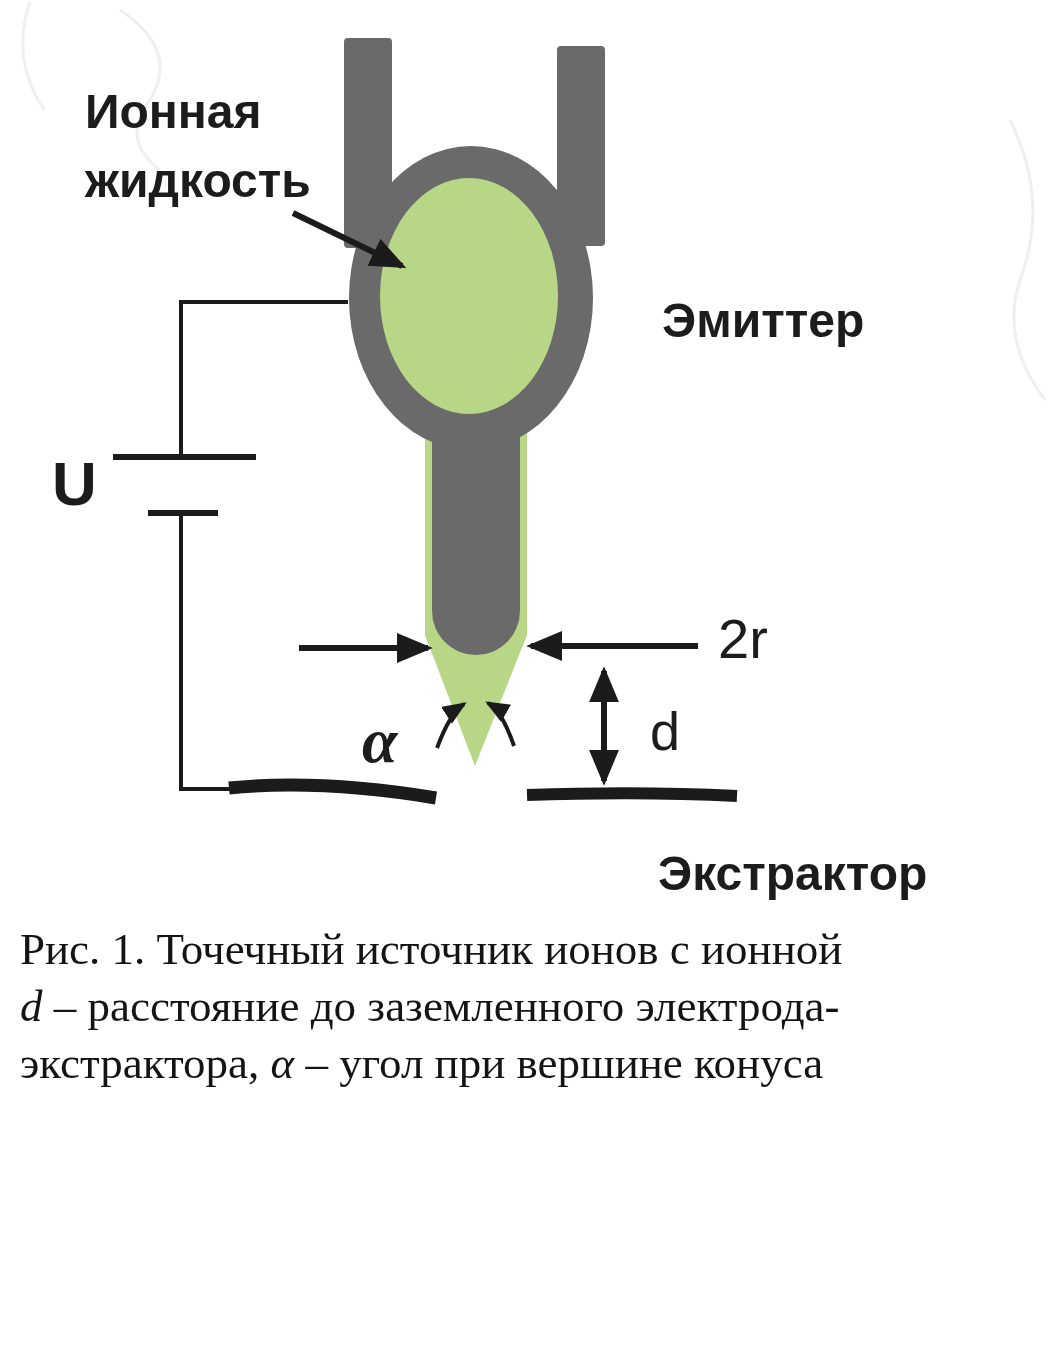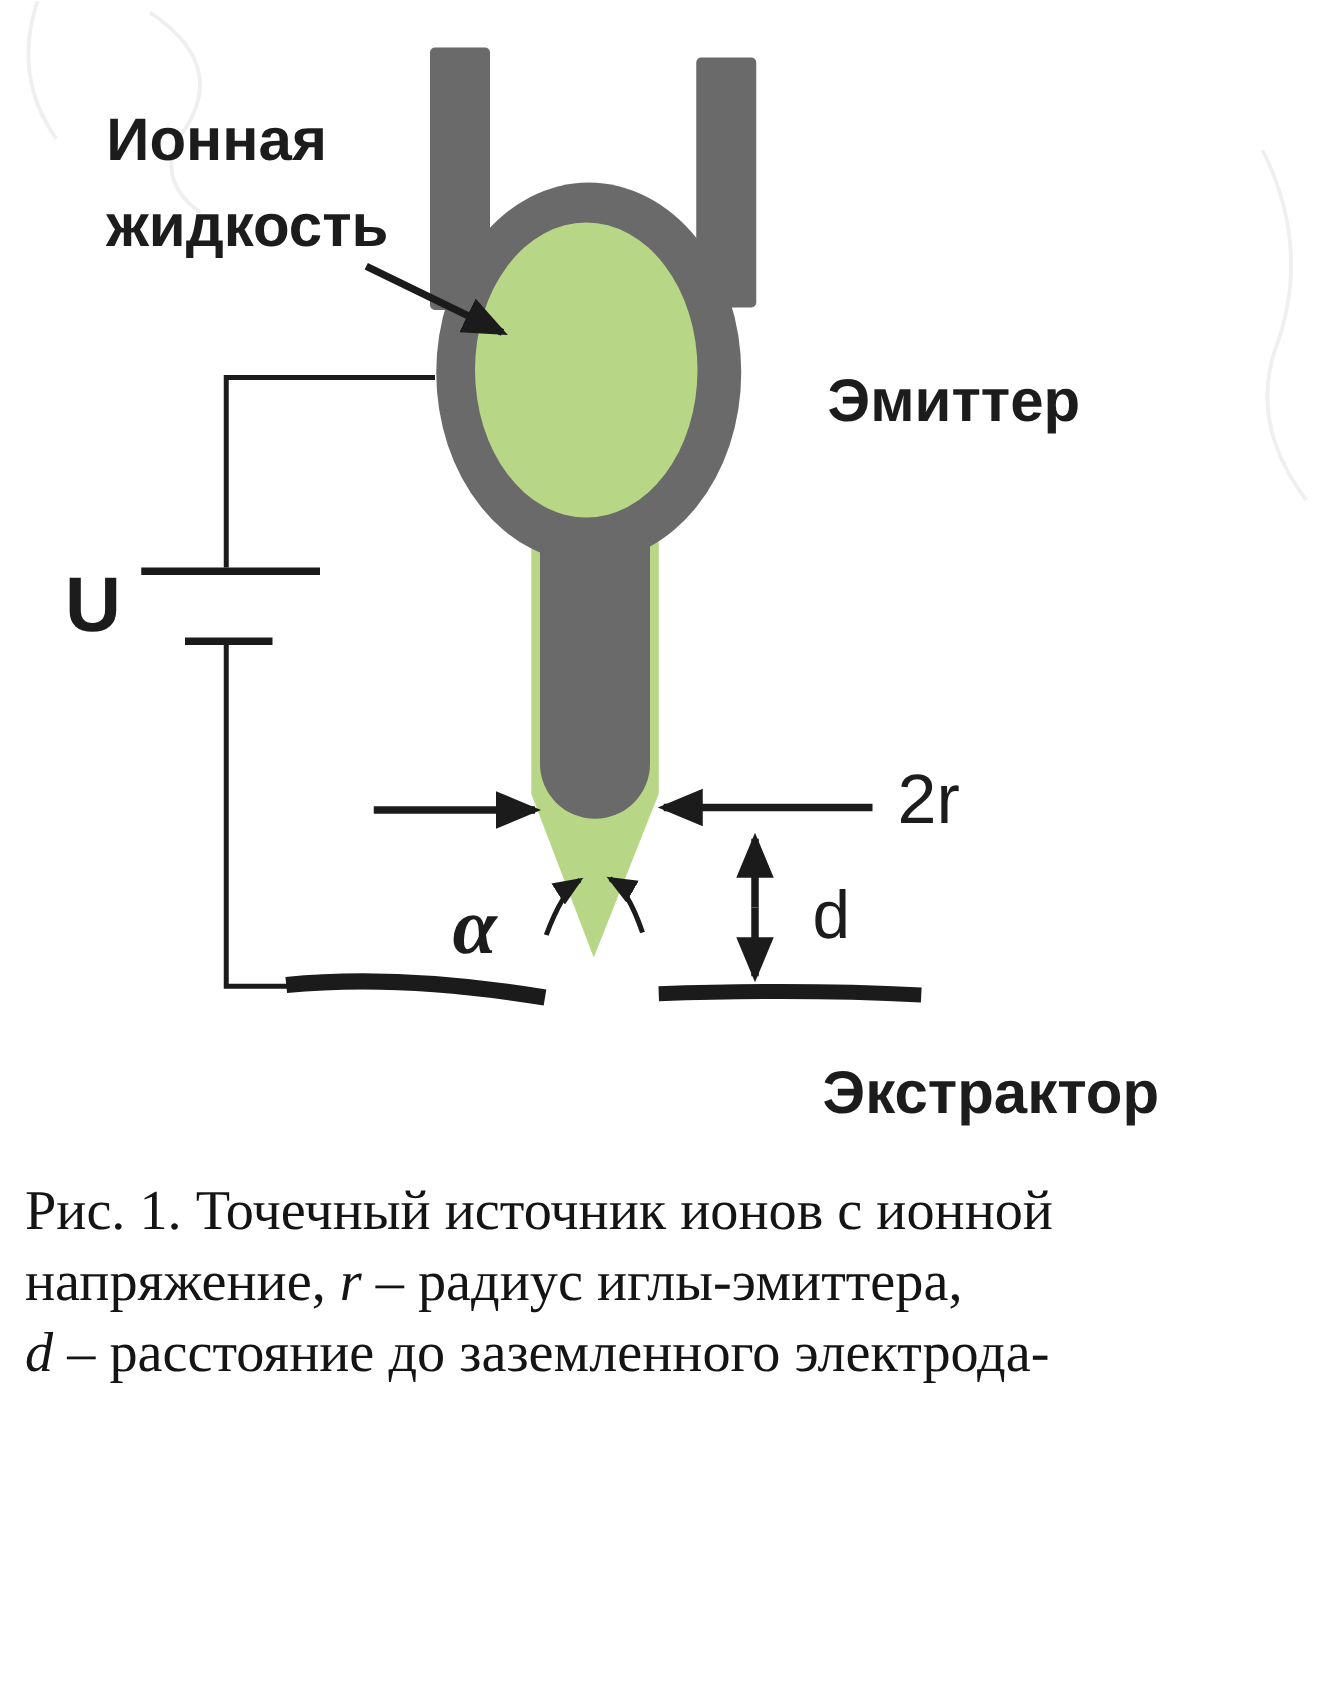--- a/index.html
+++ b/index.html
@@ -32,21 +32,21 @@
   .label-alpha{
     font-family:"Liberation Serif", serif;
     font-style:italic;
     font-weight:600;
     fill:#1c1c1c;
   }
   .artifact{stroke:#efefef;fill:none;stroke-width:3;}
   .caption{
     position:absolute;
     left:20px;
-    top:940px;
+    top:921px;
     width:1030px;
     font-family:"Liberation Serif", serif;
     font-size:45px;
     line-height:57px;
     color:#141414;
     white-space:nowrap;
   }
   .caption .var{
     font-style:italic;
   }
@@ -110,17 +110,17 @@
       <text class="label-bold" x="85" y="197" font-size="48">жидкость</text>
       <path class="arrow" d="M293,213 L402,266" marker-end="url(#ah)"></path>
     </g>
 
     <text class="label-bold" x="662" y="337" font-size="48">Эмиттер</text>
     <text class="label-bold" x="658" y="890" font-size="48">Экстрактор</text>
   </svg>
 
   <div class="caption">
       <div><span>Рис. 1. Точечный источник ионов с ионной</span></div>
-      <div><span>напряжение, </span><span class="var">r</span><span> – радиус иглы-эмиттера,</span></div>
       <div><span class="var">d</span><span> – расстояние до заземленного электрода-</span></div>
+      <div><span>экстрактора, </span><span class="var">α</span><span> – угол при вершине конуса</span></div>
     </div>
 
 </div>
 
 </body></html>

